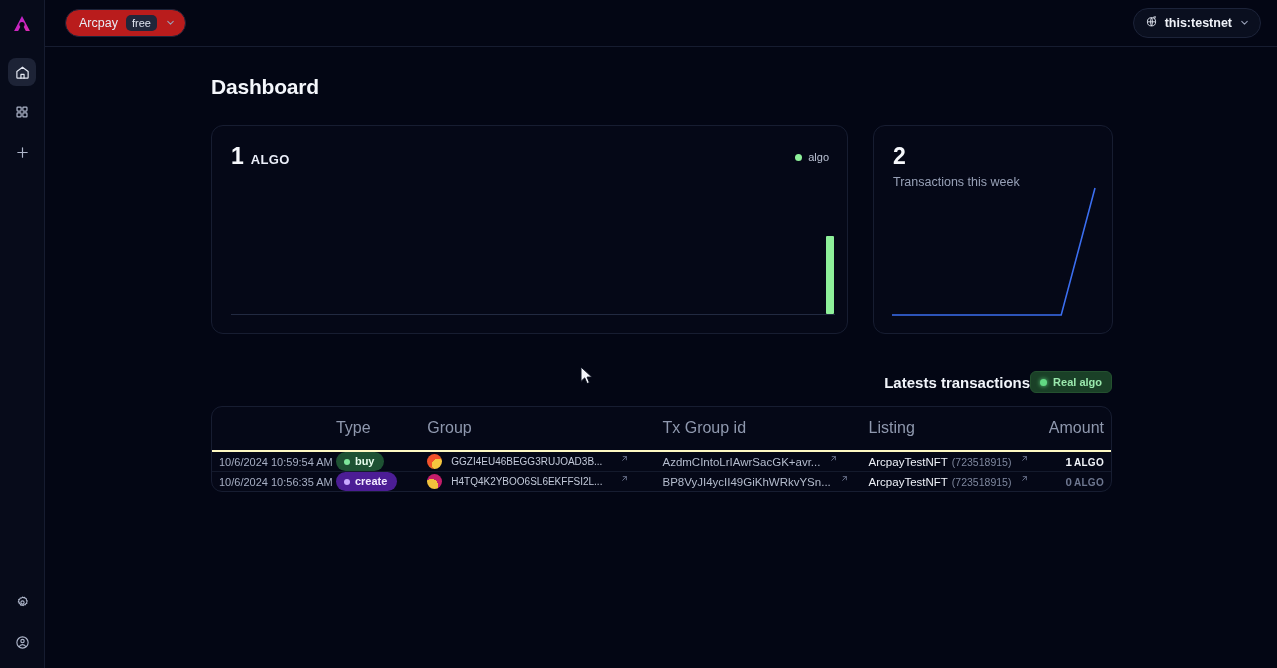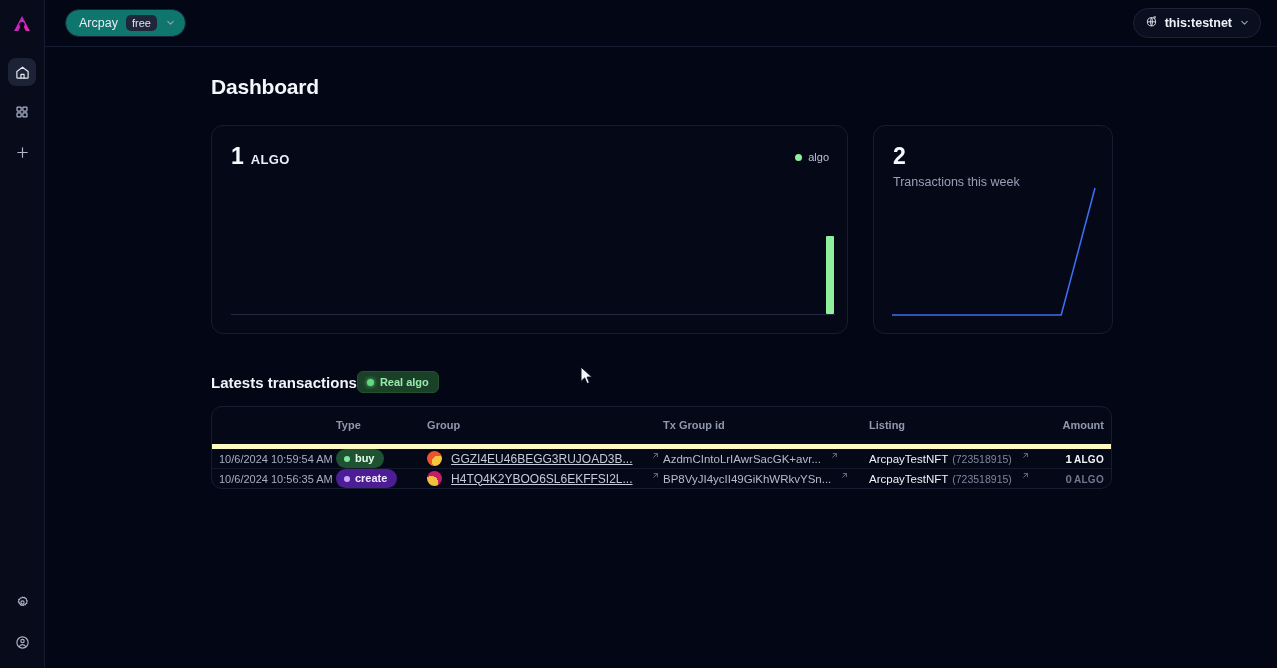--- a/index.html
+++ b/index.html
@@ -41,21 +41,21 @@
   .topbar {
     height: 47px; flex: none;
     border-bottom: 1px solid #161c30;
     display: flex; align-items: center; justify-content: space-between;
     padding: 0 16px 0 20px;
   }
   .org-pill {
     display: flex; align-items: center; gap: 8px;
     height: 28px; padding: 0 9px 0 13px;
     border: 1px solid #1c2339; border-radius: 999px;
-    background: #0f766e;
+    background: #b91c1c;
   }
   .org-name { font-size: 12.5px; color: #e8ebf4; }
   .plan-tag {
     font-size: 11px; color: #dfe3ef; background: #20263a;
     padding: 2.5px 6px; border-radius: 5px; line-height: 1;
   }
   .chev { color: #9aa2b8; }
 
   .net-pill {
     display: flex; align-items: center; gap: 7px;
@@ -97,40 +97,40 @@
     position: absolute; left: 0; right: 0; bottom: 0; height: 1px; background: #222a41;
   }
   .bars { position: absolute; left: 0; right: 0; bottom: 1px; top: 0; display: flex; align-items: flex-end; justify-content: flex-end; }
   .bar { width: 8px; background: #8ef09a; border-radius: 1px; margin-right: 1px; }
 
   
   .chart2 { position: absolute; left: 18px; right: 17px; top: 62px; bottom: 18px; }
   .chart2 svg { display: block; width: 100%; height: 100%; overflow: visible; }
 
   
-  .tx-head { margin-top: 37px; display: flex; align-items: center; justify-content: flex-start; padding-right: 1px; }
+  .tx-head { margin-top: 37px; display: flex; align-items: center; justify-content: flex-end; padding-right: 1px; }
   .tx-title { font-size: 15px; font-weight: bold; color: #f1f4fa; }
   .rt-badge {
     display: flex; align-items: center; gap: 6px;
     background: #1a4027; border: 1px solid #24512f; border-radius: 6px;
     padding: 4px 9px;
   }
   .rt-dot { width: 7px; height: 7px; border-radius: 50%; background: #62d883; box-shadow: 0 0 4px #62d883; }
   .rt-txt { font-size: 11px; color: #9ae8ad; font-weight: bold; }
 
   .tx-card {
     margin-top: 13px; width: 901px;
     border: 1px solid #171d31; border-radius: 11px;
     background: #050817; overflow: hidden;
   }
   table { width: 100%; border-collapse: collapse; }
   thead th {
-    font-size: 11px; color: #8f98ae; font-weight: bold;
+    font-size: 16px; color: #8f98ae; font-weight: normal;
     text-align: left; padding: 12px 0 13px 0;
-    border-bottom: 5px solid #fef9c3;
+    border-bottom: 2px solid #fef9c3;
   }
   tbody td { padding: 0 0; font-size: 11.5px; border-bottom: 1px solid #141a2c; vertical-align: middle; }
   tbody tr:last-child td { border-bottom: none; }
 
   .col-date { width: 124px; padding-left: 7px !important; }
   .col-type { width: 92px; }
   .col-from { width: 236px; }
   .col-group { width: 207px; }
   .col-listing { width: 160px; }
   .col-amount { width: 82px; text-align: right; padding-right: 7px !important; }
@@ -151,21 +151,21 @@
   .from-cell { display: flex; align-items: center; gap: 9px; }
   .avatar { width: 15px; height: 15px; border-radius: 50%; flex: none; }
   .av1 { background:
       radial-gradient(circle at 72% 70%, #f5c63e 0 38%, transparent 39%),
       radial-gradient(circle at 30% 28%, #f2522b 0 55%, transparent 56%),
       linear-gradient(135deg, #d93b1f, #f0a02a); }
   .av2 { background:
       radial-gradient(circle at 30% 78%, #f2c13c 0 42%, transparent 43%),
       radial-gradient(circle at 62% 30%, #c41d6a 0 58%, transparent 59%),
       linear-gradient(135deg, #8b1ba8, #d11f6b); }
-  .mono-txt { color: #c3cada; font-size: 12px; white-space: nowrap; text-decoration: underline; }
+  .mono-txt { color: #c3cada; font-size: 10px; white-space: nowrap; }
   .grp-txt { color: #b4bccd; font-size: 11.5px; white-space: nowrap; }
   .ext {
     color: #6d7690; font-size: 11px; margin-left: 9px; display: inline-block;
     transform: translateY(-3px);
   }
   .listing-cell { display: flex; align-items: center; }
   .listing-name { color: #eef1f8; font-size: 11.5px; font-weight: normal; }
   .listing-id { color: #7e879e; font-size: 10.5px; margin-left: 4px; }
   .amt { font-size: 11.5px; font-weight: bold; color: #f2f5fa; white-space: nowrap; }
   .amt .u { font-size: 10px; font-weight: bold; letter-spacing: .3px; margin-left: 2px; }

